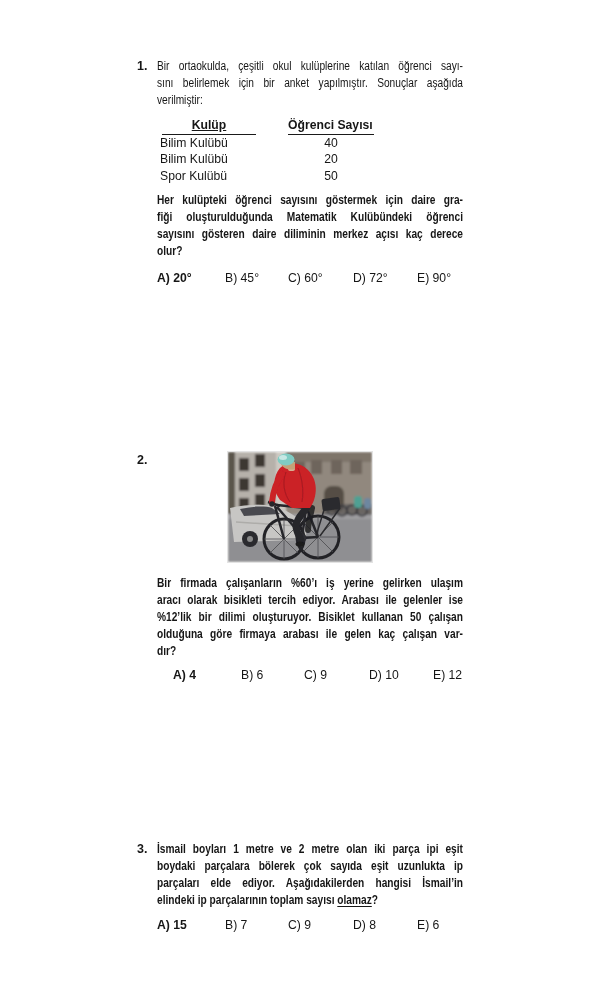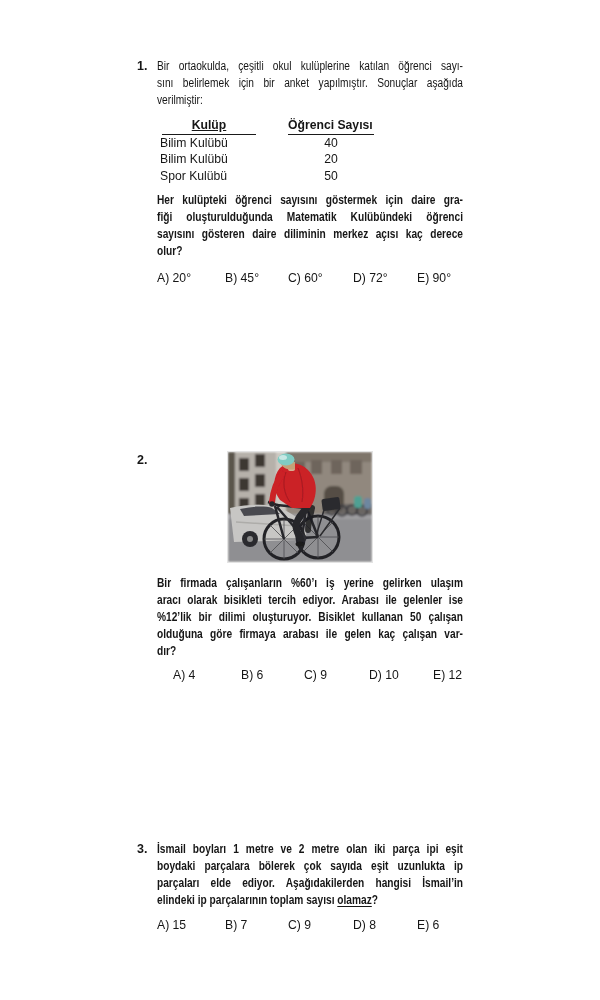--- a/index.html
+++ b/index.html
@@ -28,21 +28,21 @@
   .t-head .c1 .h1 { display:block; width:94px; margin-left:2px; text-align:center;
                     border-bottom:1.3px solid #1a1a1a;text-decoration:underline; }
   .t-head .c2 { width:86px; text-align:left; border-bottom:1.3px solid #1a1a1a; }
   .t-row { display:flex; }
   .t-row .c1 { width:128px; }
   .t-row .c2 { width:86px; text-align:center; }
 
   
   .answers { display:flex; font-size:12.2px; line-height:16px; }
   .answers span { flex:0 0 auto; }
-  .answers span:nth-child(1){ width:68px; }
+  .answers span:nth-child(1){ width:68px;font-weight:bold; }
   .answers span:nth-child(2){ width:63px; }
   .answers span:nth-child(3){ width:65px; }
   .answers span:nth-child(4){ width:64px; }
 
   .mt8  { margin-top:8px; }
   .mt10 { margin-top:10px; }
   .mt13 { margin-top:13px; }
   .mt7  { margin-top:7px;margin-left:16px; }
 
   .photo { width:144px; height:110px; margin-left:71px; overflow:hidden;

